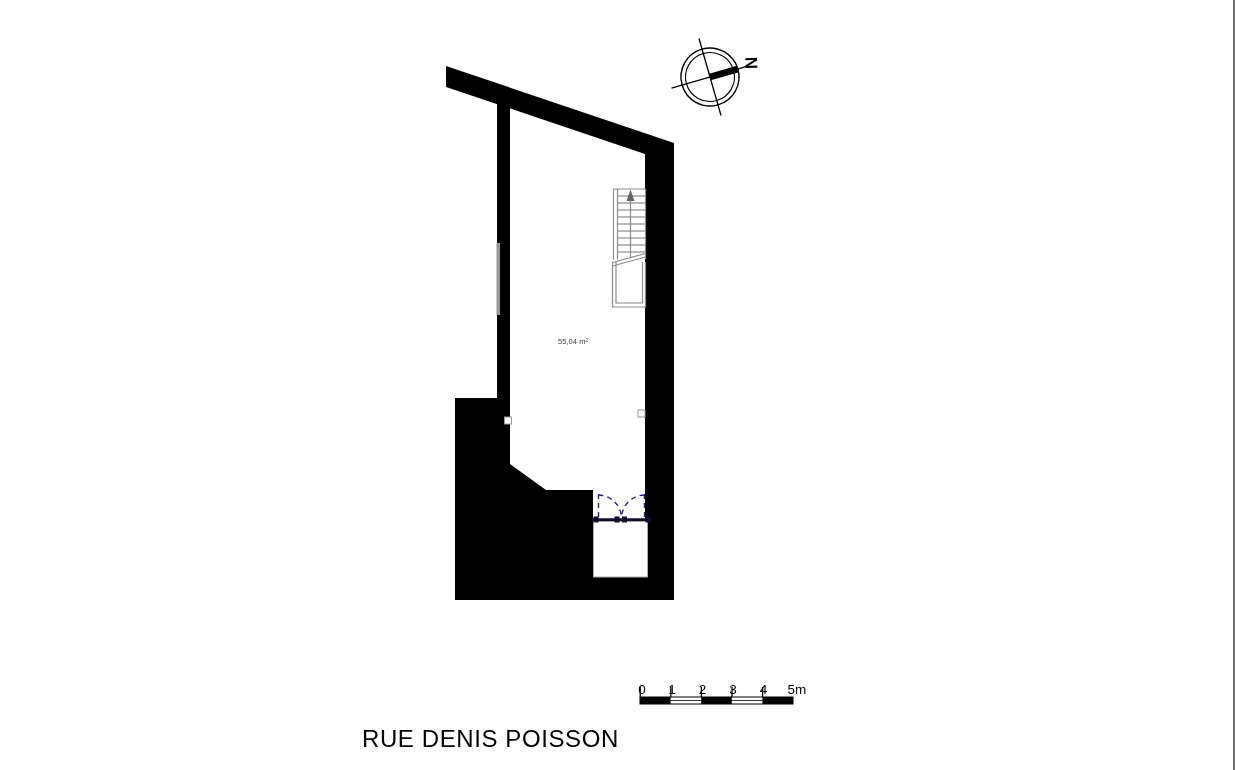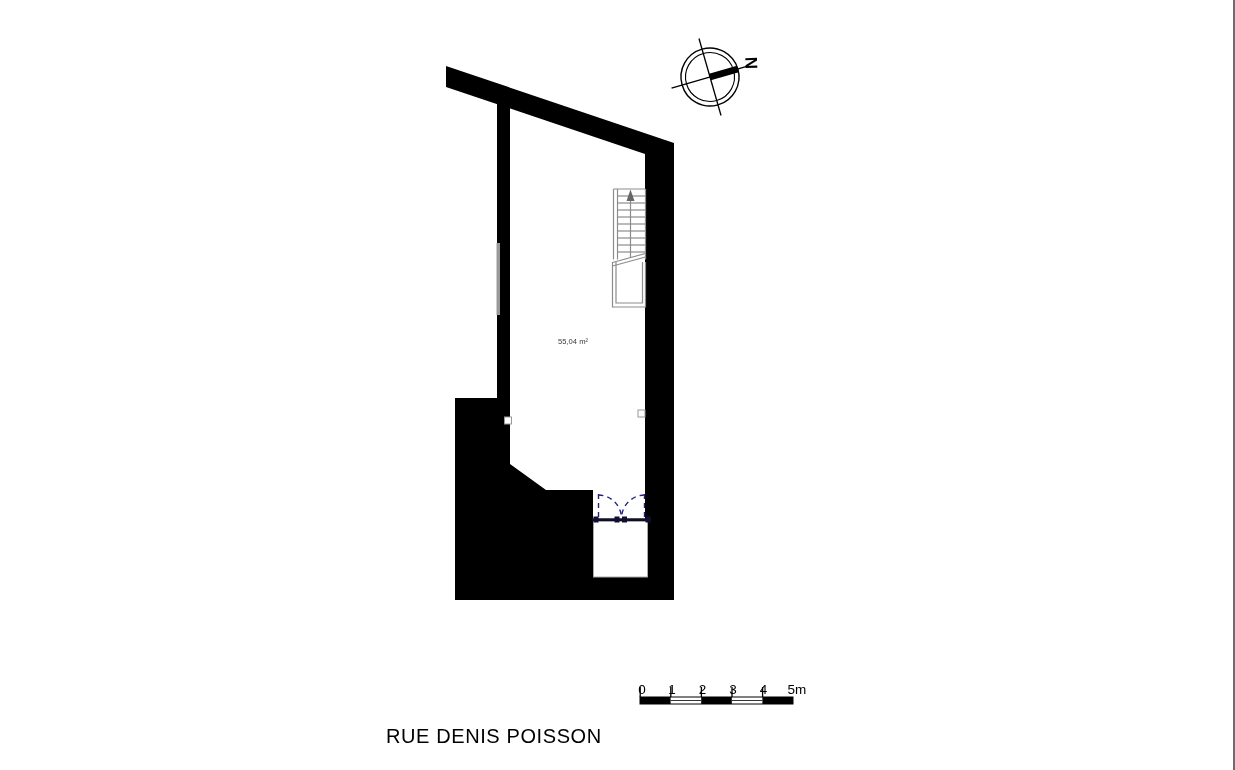--- a/index.html
+++ b/index.html
@@ -1,22 +1,22 @@
 <!DOCTYPE html>
 <html><head>
 <meta charset="utf-8">
 <style>
   html,body{margin:0;padding:0;background:#ffffff;}
   .page{
     position:relative;width:1235px;height:770px;background:#ffffff;
     overflow:hidden;font-family:"Liberation Sans",sans-serif;
   }
   .street-label{
-    position:absolute;left:362px;top:725px;font-size:20px;color:#000;
-    letter-spacing:0.6px;font-family:"Liberation Sans",sans-serif;margin-left:24px;
+    position:absolute;left:362px;top:725px;font-size:24px;color:#000;
+    letter-spacing:0.6px;font-family:"Liberation Sans",sans-serif;
   }
   .screen-right-edge{
     position:absolute;right:0;top:0;width:2px;height:770px;background:#6d6d6d;
   }
   svg text{font-family:"Liberation Sans",sans-serif;}
 </style>
 </head>
 <body>
 
 <div class="page">

